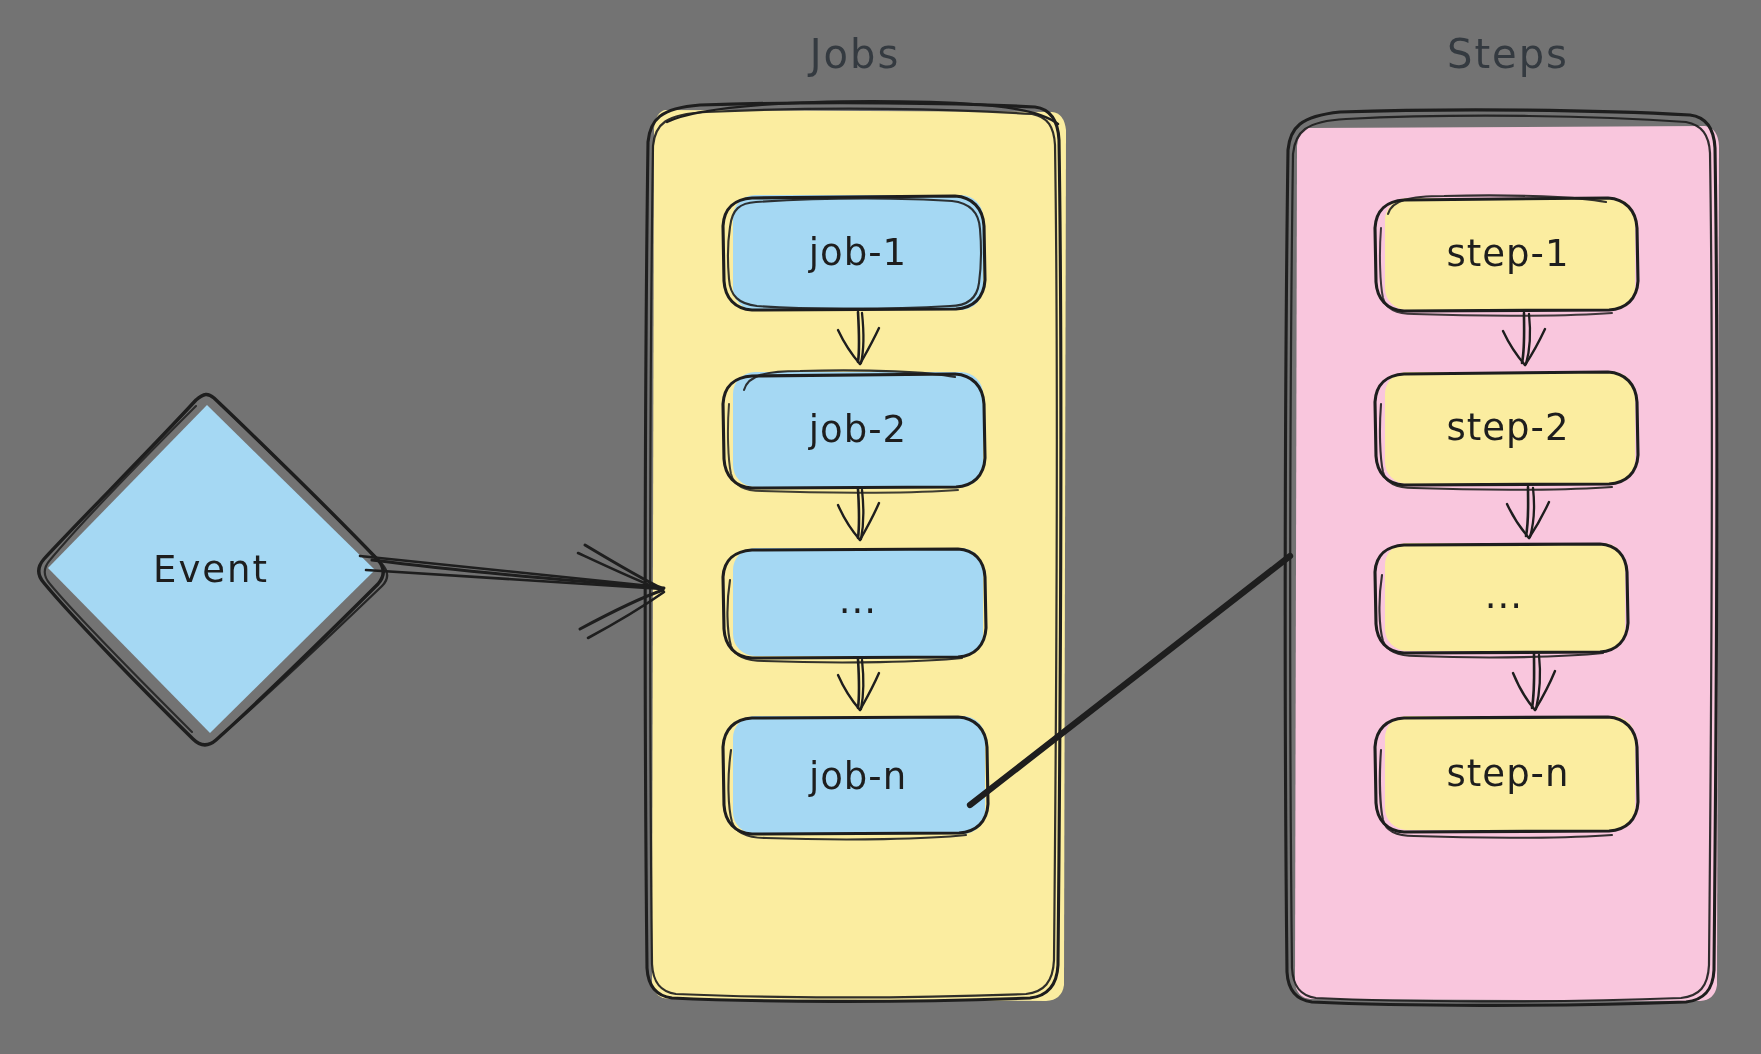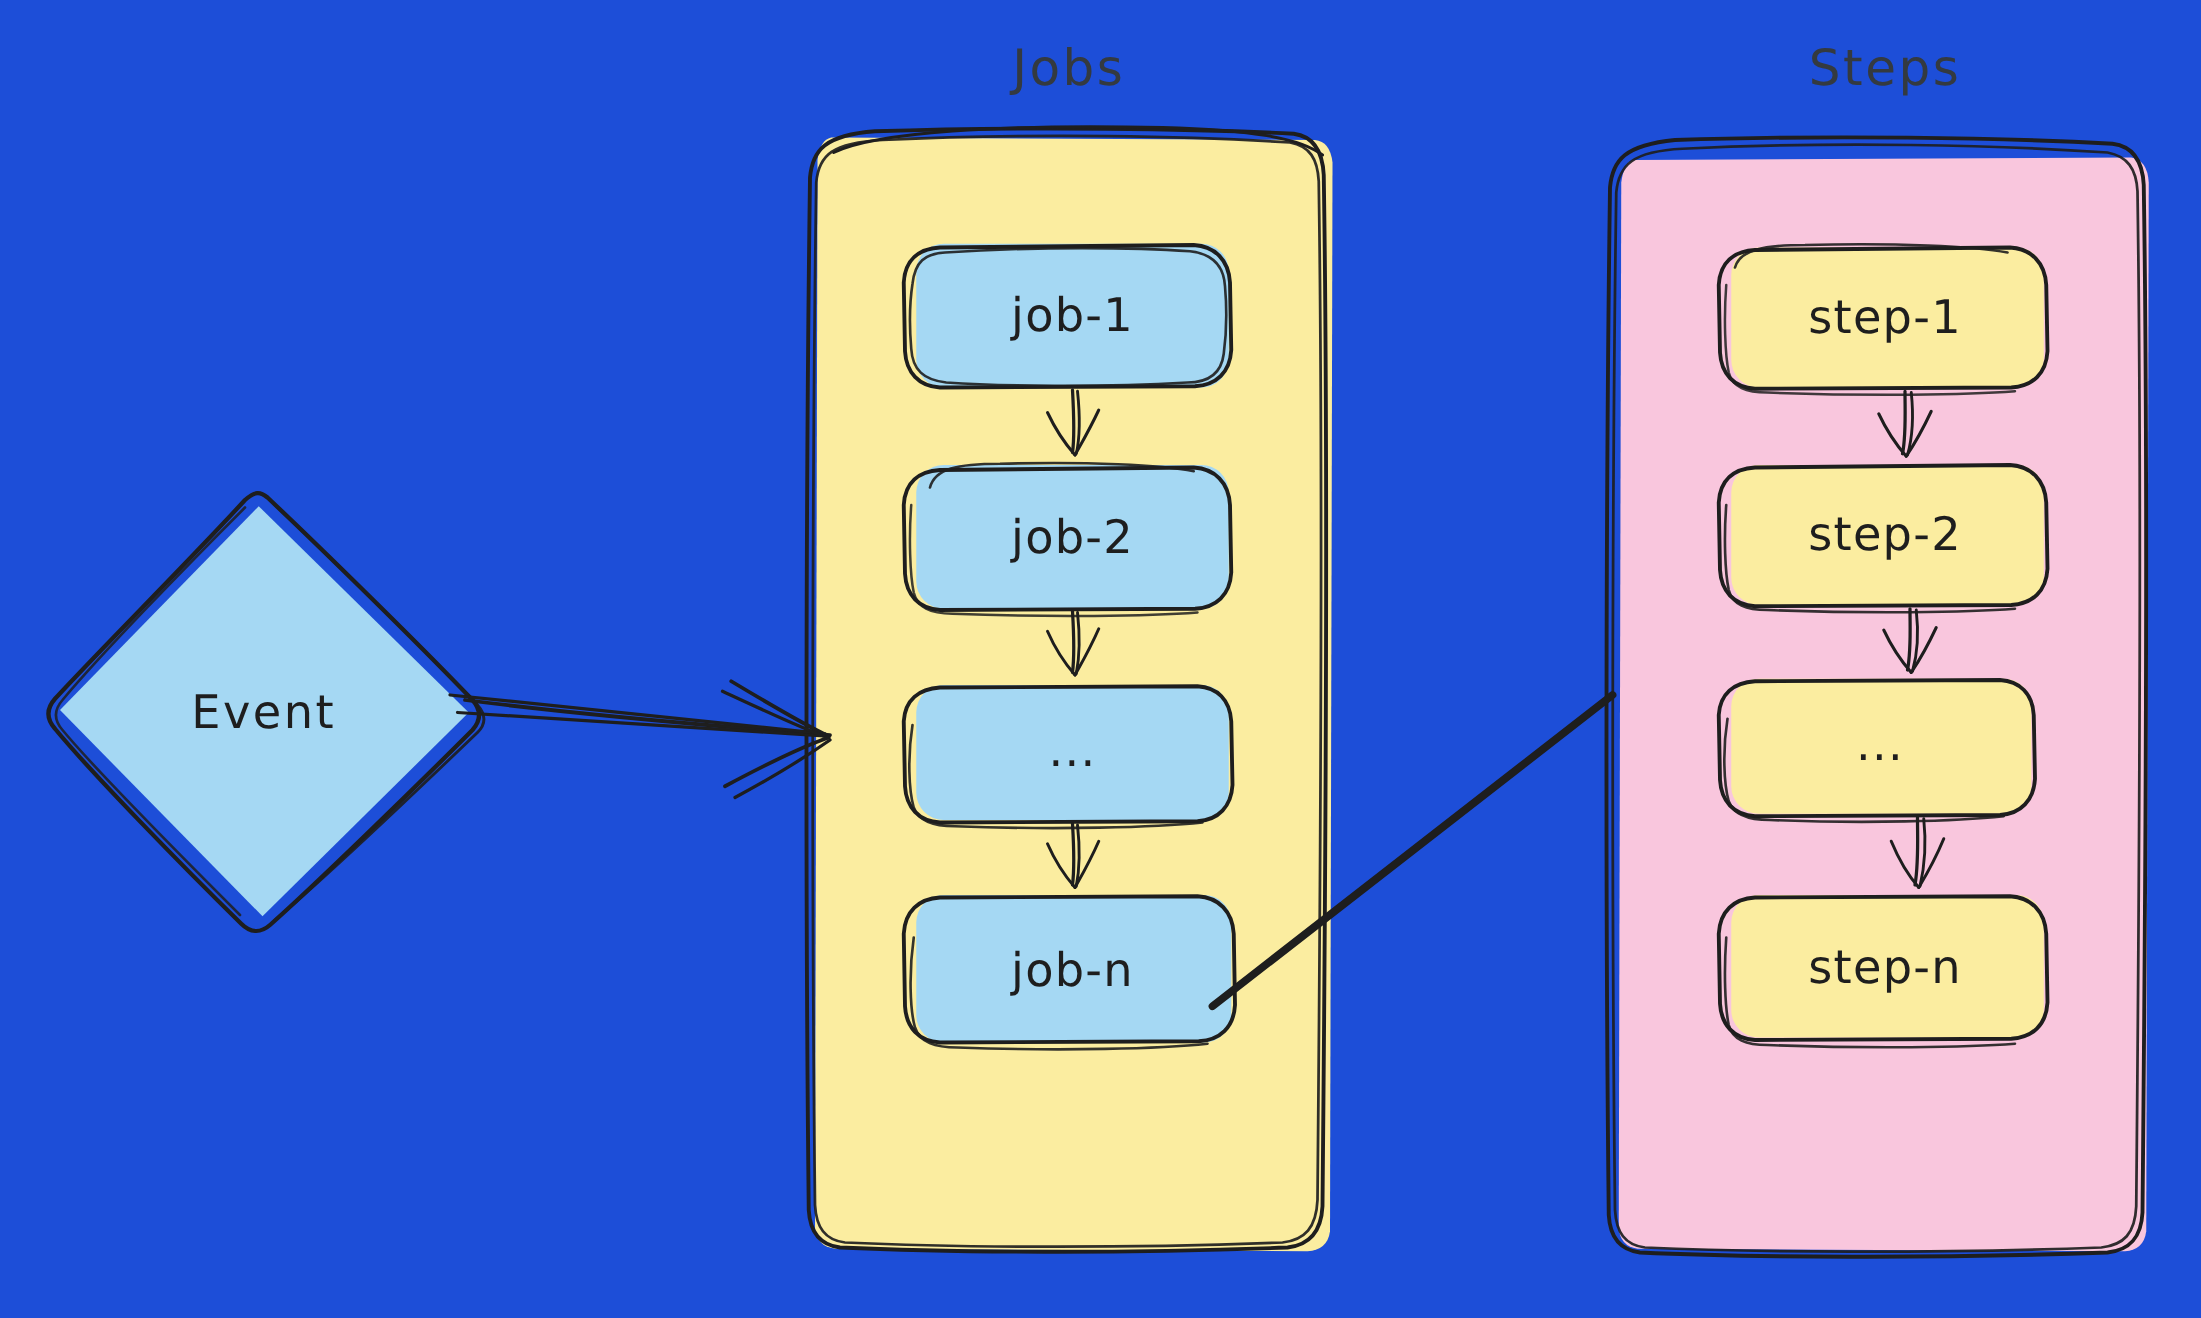--- a/index.html
+++ b/index.html
@@ -10,21 +10,21 @@
   body {
     width: 1761px;
     height: 1054px;
     overflow: hidden;
     font-family: "DejaVu Sans", sans-serif;
   }
   #canvas {
     position: relative;
     width: 1761px;
     height: 1054px;
-    background: #1d4ed8;
+    background: #737373;
   }
   svg#scene {
     position: absolute;
     left: 0;
     top: 0;
     width: 1761px;
     height: 1054px;
   }
   .sketch-label {
     font-family: "DejaVu Sans", sans-serif;

